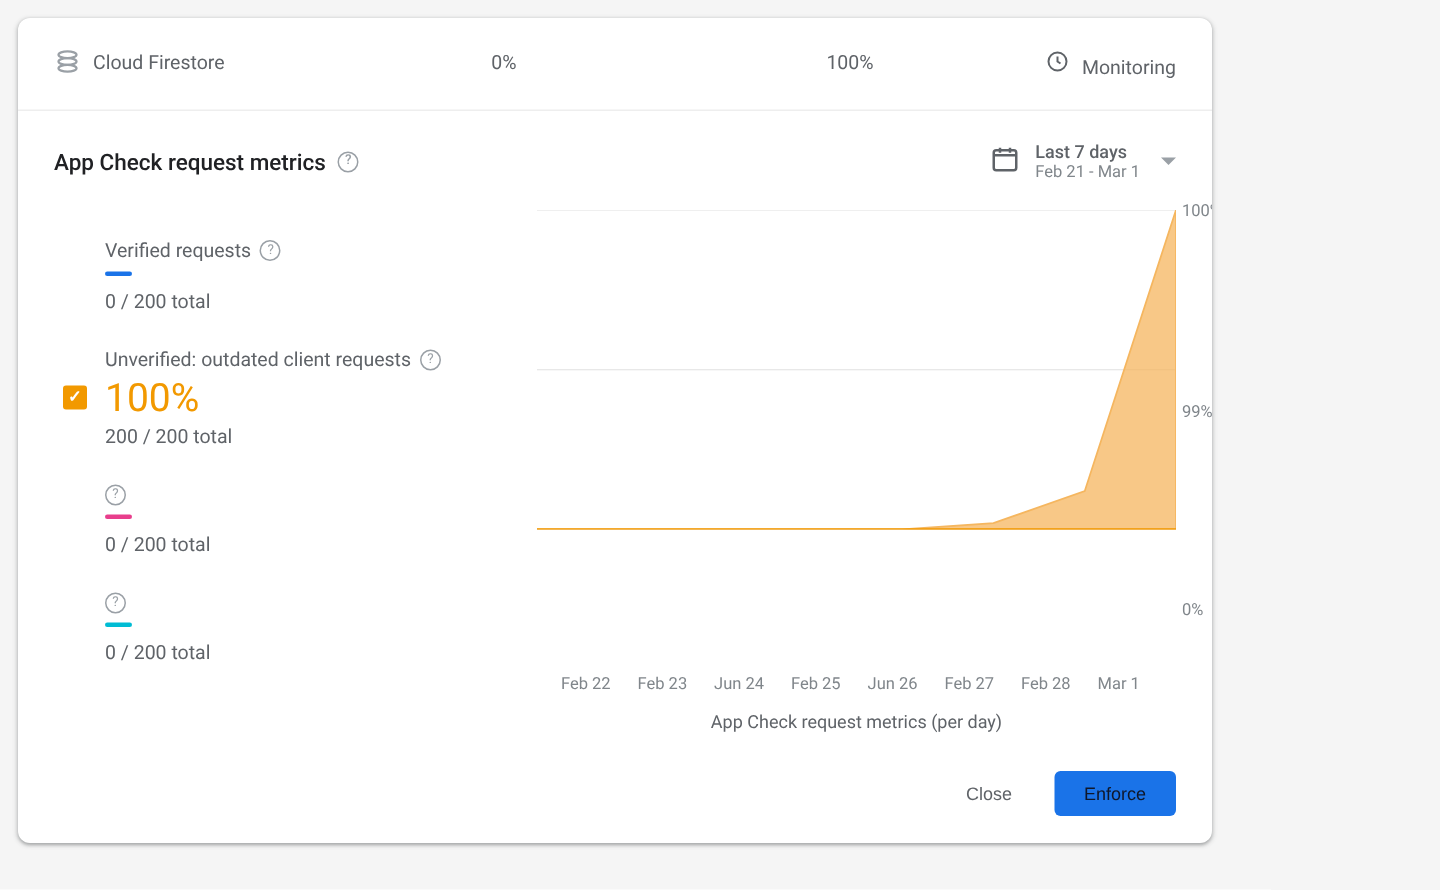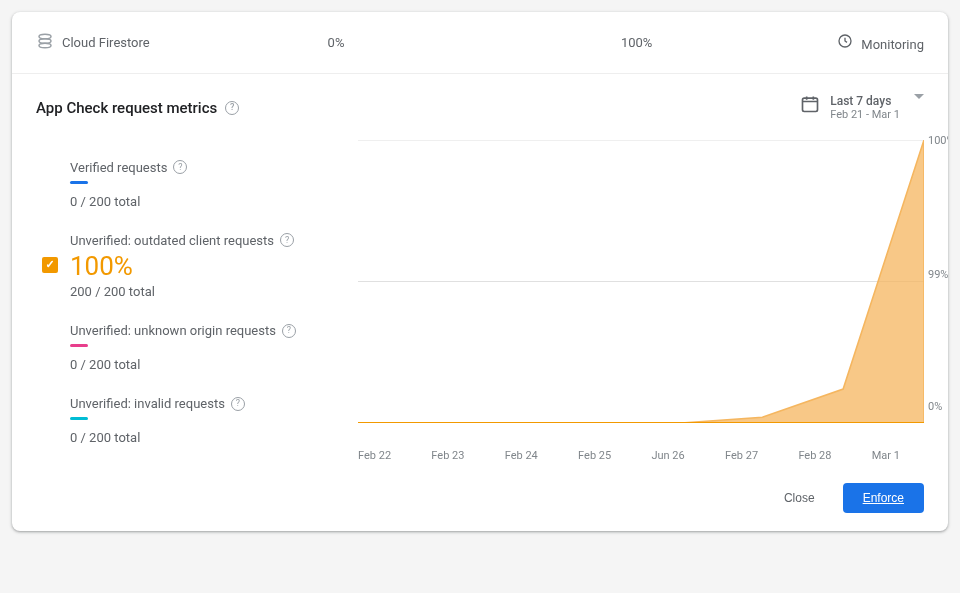--- a/index.html
+++ b/index.html
@@ -4,21 +4,21 @@
 <style>
   * { box-sizing: border-box; }
   body {
     margin: 0;
     font-family: -apple-system, BlinkMacSystemFont, "Segoe UI", Roboto, Helvetica, Arial, sans-serif;
     background: #f5f5f5;
     padding: 12px;
     color: #212121;
   }
   .card {
-    width: 936px;
+    width: 796px;
     background: #fff;
     border-radius: 8px;
     box-shadow: 0 1px 2px rgba(60,64,67,.3), 0 1px 3px 1px rgba(60,64,67,.15);
     overflow: hidden;
   }
   .topbar {
     display: flex;
     align-items: center;
     height: 62px;
     border-bottom: 1px solid #eee;
@@ -54,20 +54,21 @@
     display: inline-flex;
     align-items: center;
     justify-content: center;
     font-size: 9px;
     color: #9aa0a6;
     line-height: 1;
   }
   .date-picker {
     margin-left: auto;
     display: flex;
+    align-items: center;
     gap: 10px;
     cursor: pointer;
     color: #5f6368;
   }
   .date-picker .range-label { font-size: 12px; color: #5f6368; font-weight: 500; }
   .date-picker .range-sub { font-size: 11px; color: #80868b; }
   .date-picker .col { display: flex; flex-direction: column; line-height: 1.2; }
   .chevron-down {
     width: 0; height: 0;
     border-left: 5px solid transparent;
@@ -151,21 +152,21 @@
   .ylabel {
     position: absolute;
     right: -4px;
     font-size: 11px;
     color: #80868b;
     transform: translateX(100%);
     white-space: nowrap;
   }
   .xlabels {
     position: absolute;
-    left: 0; right: 24px;
+    left: 16px; right: 24px;
     bottom: -22px;
     display: flex;
     justify-content: space-between;
     font-size: 11px;
     color: #80868b;
   }
   .chart-caption {
     text-align: center;
     font-size: 12px;
     color: #5f6368;
@@ -181,21 +182,21 @@
   .btn {
     font-size: 12px;
     font-weight: 500;
     padding: 8px 20px;
     border-radius: 4px;
     cursor: pointer;
     border: none;
     background: transparent;
   }
   .btn.flat { color: #5f6368; }
-  .btn.primary { background: #1a73e8; color: #ffffff; text-decoration: underline; }
+  .btn.primary { background: #1a73e8; color: #0f172a; }
 </style>
 </head>
 <body>
 
 <div class="card">
 
   <div class="topbar">
     <div class="tb-item tb-spacer1">
       <span class="firestore-icon">
         <svg width="18" height="18" viewBox="0 0 24 24" fill="none" stroke="currentColor" stroke-width="2">
@@ -253,29 +254,27 @@
           <div class="checkbox on"></div>
           <div class="legend-title">
             <span>Unverified: outdated client requests</span>
             <span class="help-icon">?</span>
           </div>
           <div class="big-pct">100%</div>
           <div class="count">200 / 200 total</div>
         </div>
         <div class="legend-item">
           <div class="legend-title">
-            <span>Unverified: unknown origin requests</span>
             <span class="help-icon">?</span>
           </div>
           <div class="swatch" style="background:#e83e8c"></div>
           <div class="count">0 / 200 total</div>
         </div>
         <div class="legend-item">
           <div class="legend-title">
-            <span>Unverified: invalid requests</span>
             <span class="help-icon">?</span>
           </div>
           <div class="swatch" style="background:#00bcd4"></div>
           <div class="count">0 / 200 total</div>
         </div>
       </div>
 
     <div class="chart-col">
       <div class="chart-wrap">
         <svg class="chart-svg" id="chart-svg" viewBox="0 0 540 270" preserveAspectRatio="none">
@@ -284,28 +283,29 @@
             <line x1="0" y1="270" x2="540" y2="270" stroke="#e0e0e0" stroke-width="1"></line>
             <path d="M 0 270 L 0 270 L 77.14285714285714 270 L 154.28571428571428 270 L 231.42857142857142 270 L 308.57142857142856 270 L 385.7142857142857 264.6 L 462.85714285714283 237.6 L 540 0 L 540 270 Z" fill="#f5b65f" fill-opacity="0.75" stroke="#f5b65f" stroke-width="1.5"></path>
             <line x1="0" y1="270" x2="540" y2="270" stroke="#f29900" stroke-width="2"></line>
           </svg>
         <div class="ylabel" style="top:-6px">100%</div>
         <div class="ylabel" style="top:128px">99%</div>
         <div class="ylabel" style="top:260px">0%</div>
         <div class="xlabels" id="xlabels">
             <span>Feb 22</span>
             <span>Feb 23</span>
-            <span>Feb 24</span>
+            <span>Jun 24</span>
             <span>Feb 25</span>
             <span>Jun 26</span>
             <span>Feb 27</span>
             <span>Feb 28</span>
             <span>Mar 1</span>
           </div>
       </div>
+      <div class="chart-caption">App Check request metrics (per day)</div>
     </div>
   </div>
 
   <div class="footer">
     <button class="btn flat">Close</button>
     <button class="btn primary">Enforce</button>
   </div>
 
 </div>
 

